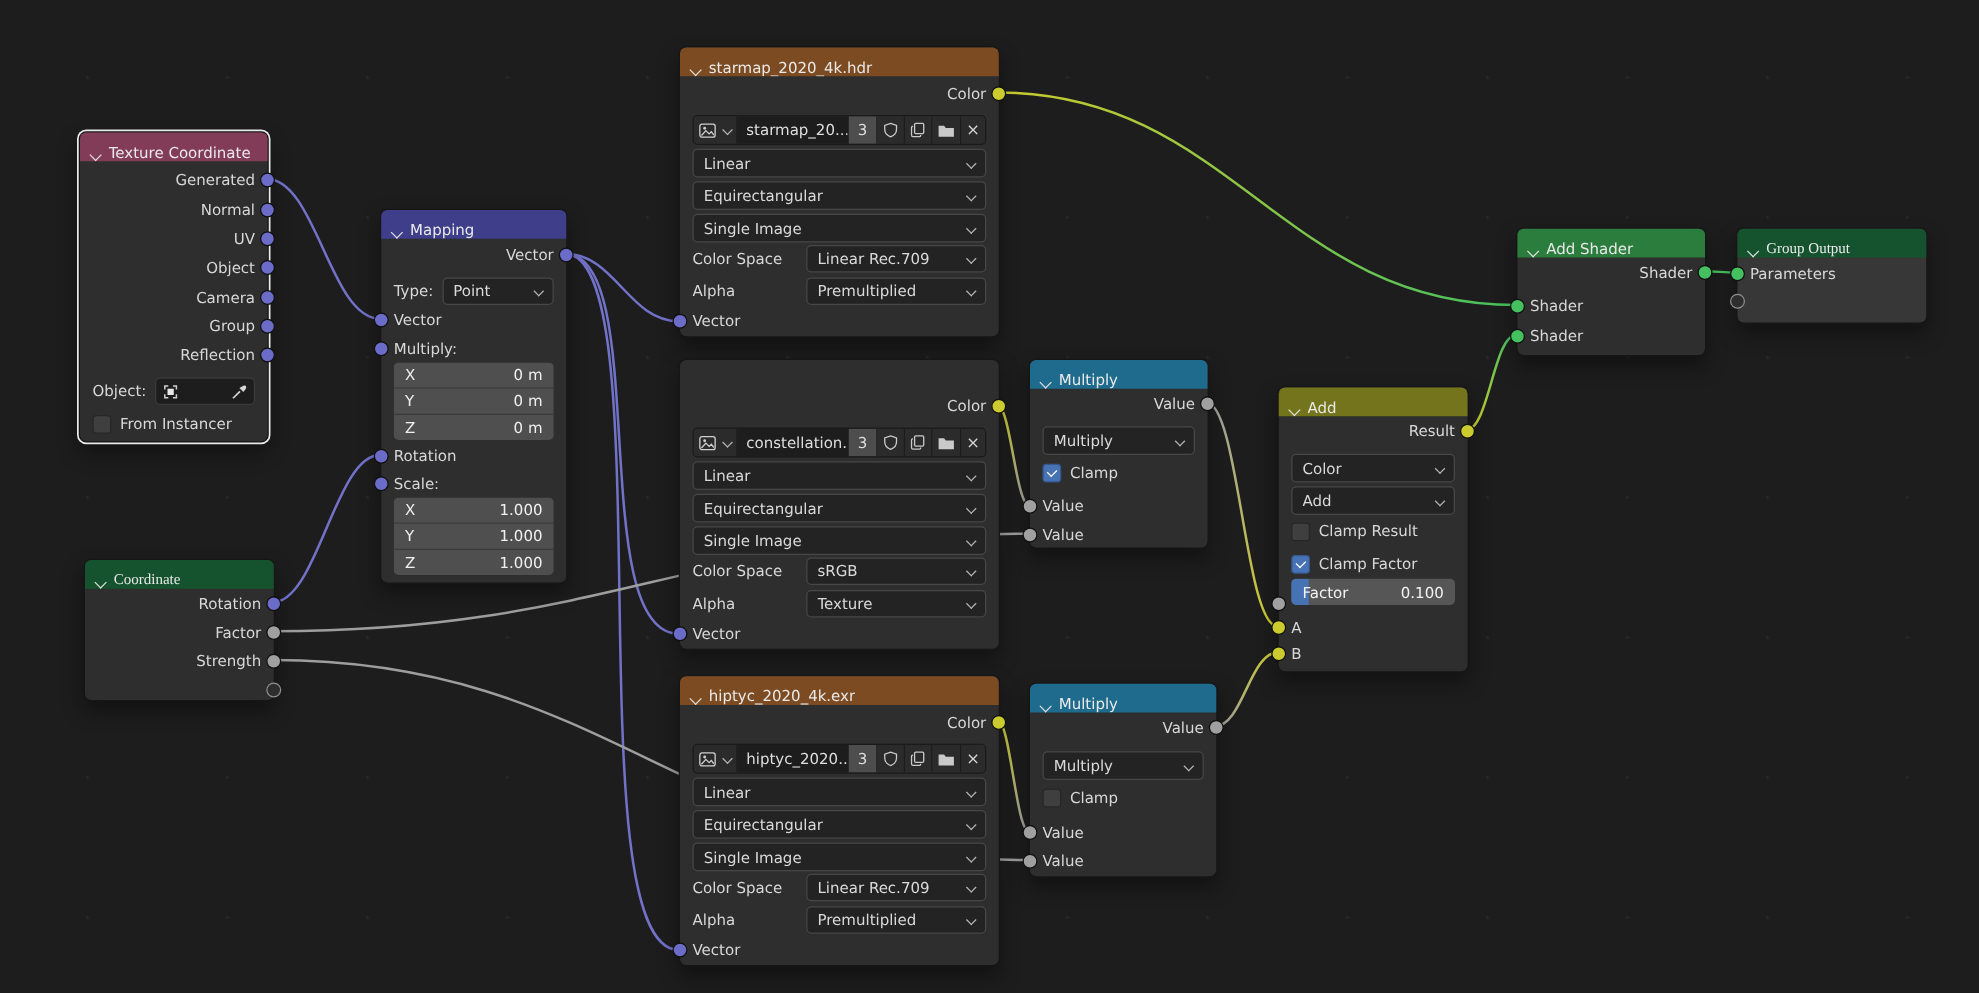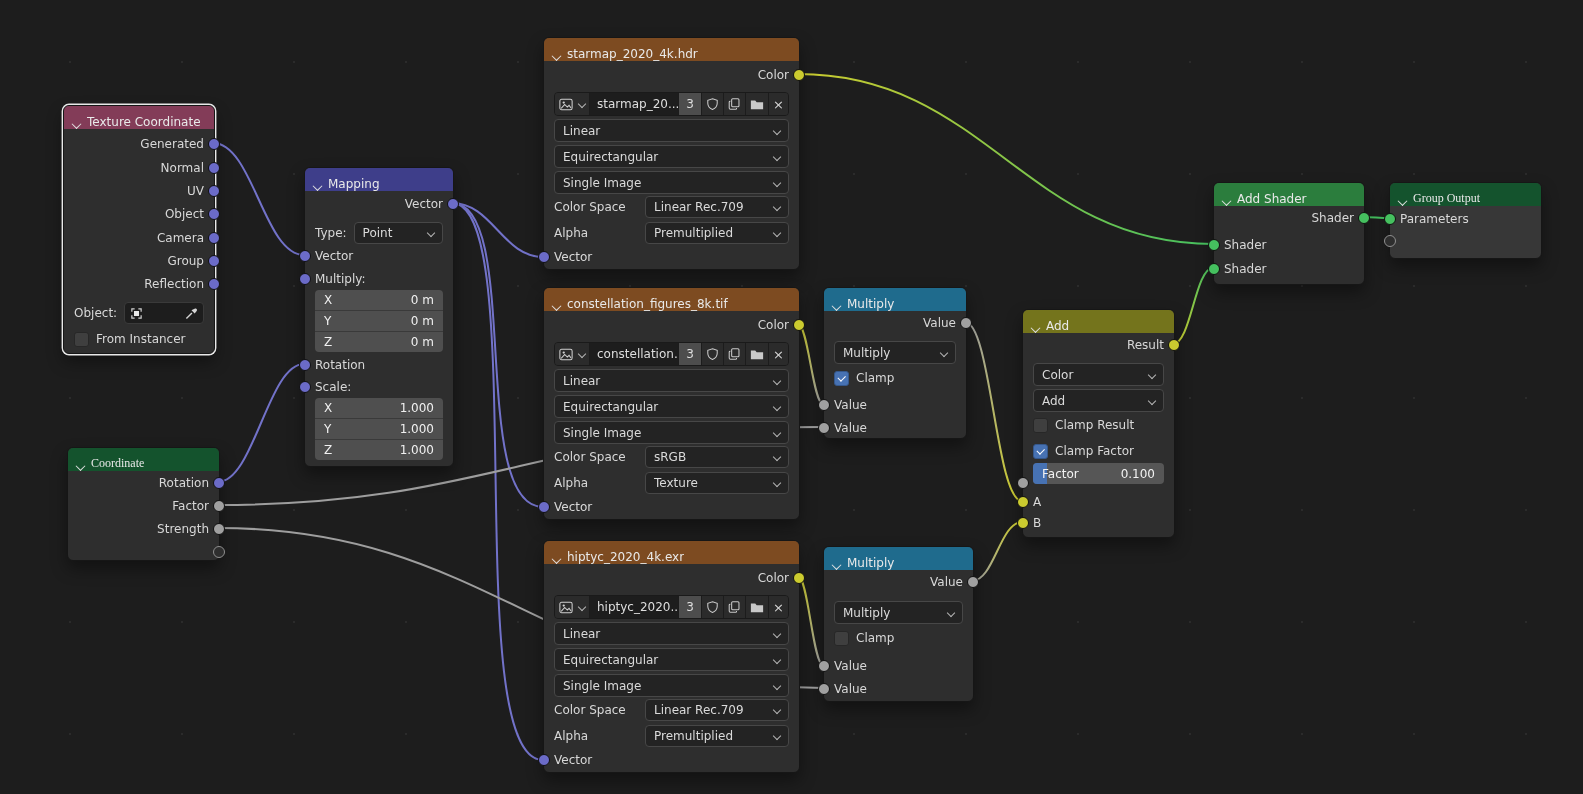--- a/index.html
+++ b/index.html
@@ -322,24 +322,20 @@
         <span class="dchev"></span>
       </div>
   </div>
   <div class="row" style="top:208px">
       <span class="socket in s-vector"></span>
       <span class="lbl">Vector</span>
     </div>
 </div>
 
 <div class="node" style="left:543px;top:287px;width:255px;height:231px;">
-  <div class="nhead hd-image">
-    <span class="hchev"></span>
-    <span class="htitle">constellation_figures_8k.tif</span>
-  </div>
   <div class="row out" style="top:26px">
       <span class="lbl">Color</span>
       <span class="socket outp s-color"></span>
     </div>
   <div class="imgrow" style="top:54px">
     <div class="seg">
       <svg width="14" height="13" viewBox="0 0 16 14">
           <rect x="1" y="1" width="14" height="12" rx="2" stroke="#cfcfcf" stroke-width="1.2" fill="none"></rect>
           <circle cx="5.4" cy="4.8" r="1.3" fill="#cfcfcf"></circle>
           <path d="M2.5 11.5 L6.5 7 L9.5 10 L11.5 8 L13.8 11" stroke="#cfcfcf" stroke-width="1.2" fill="none"></path>

